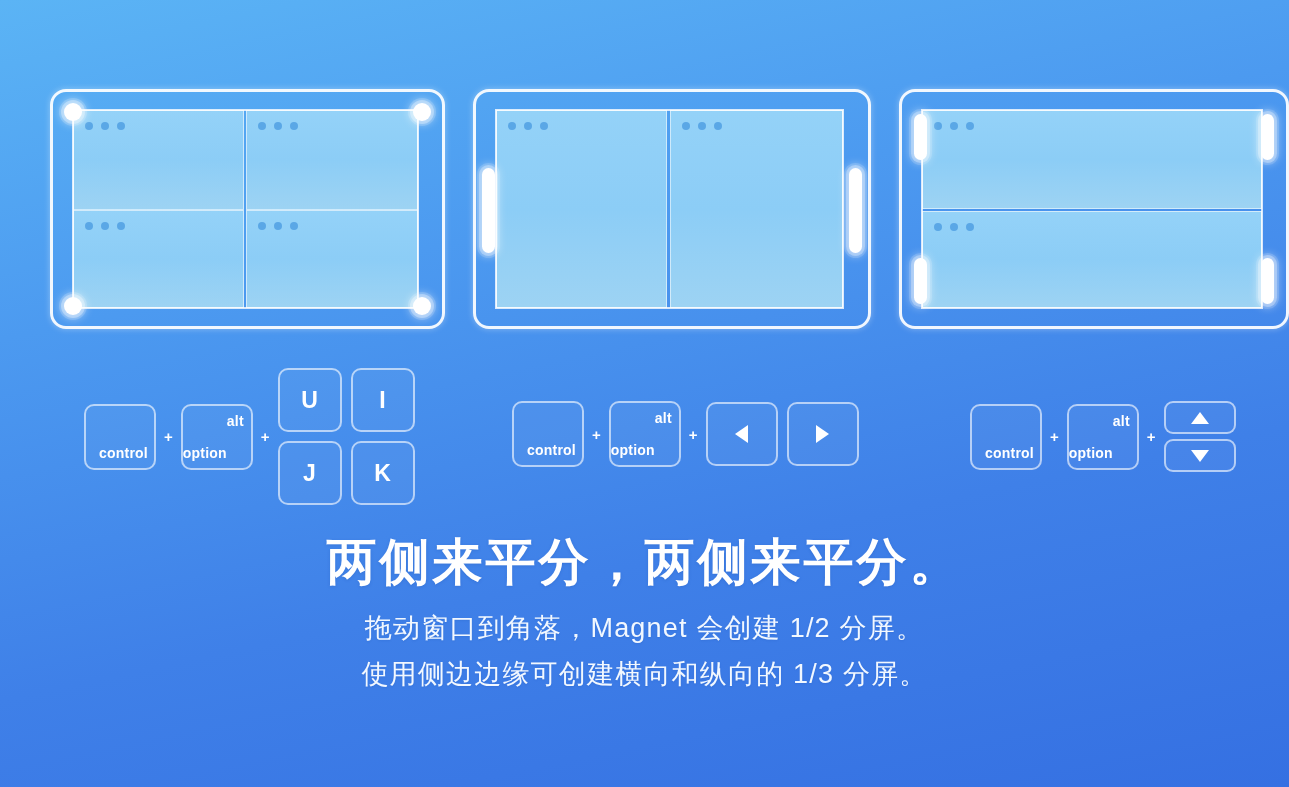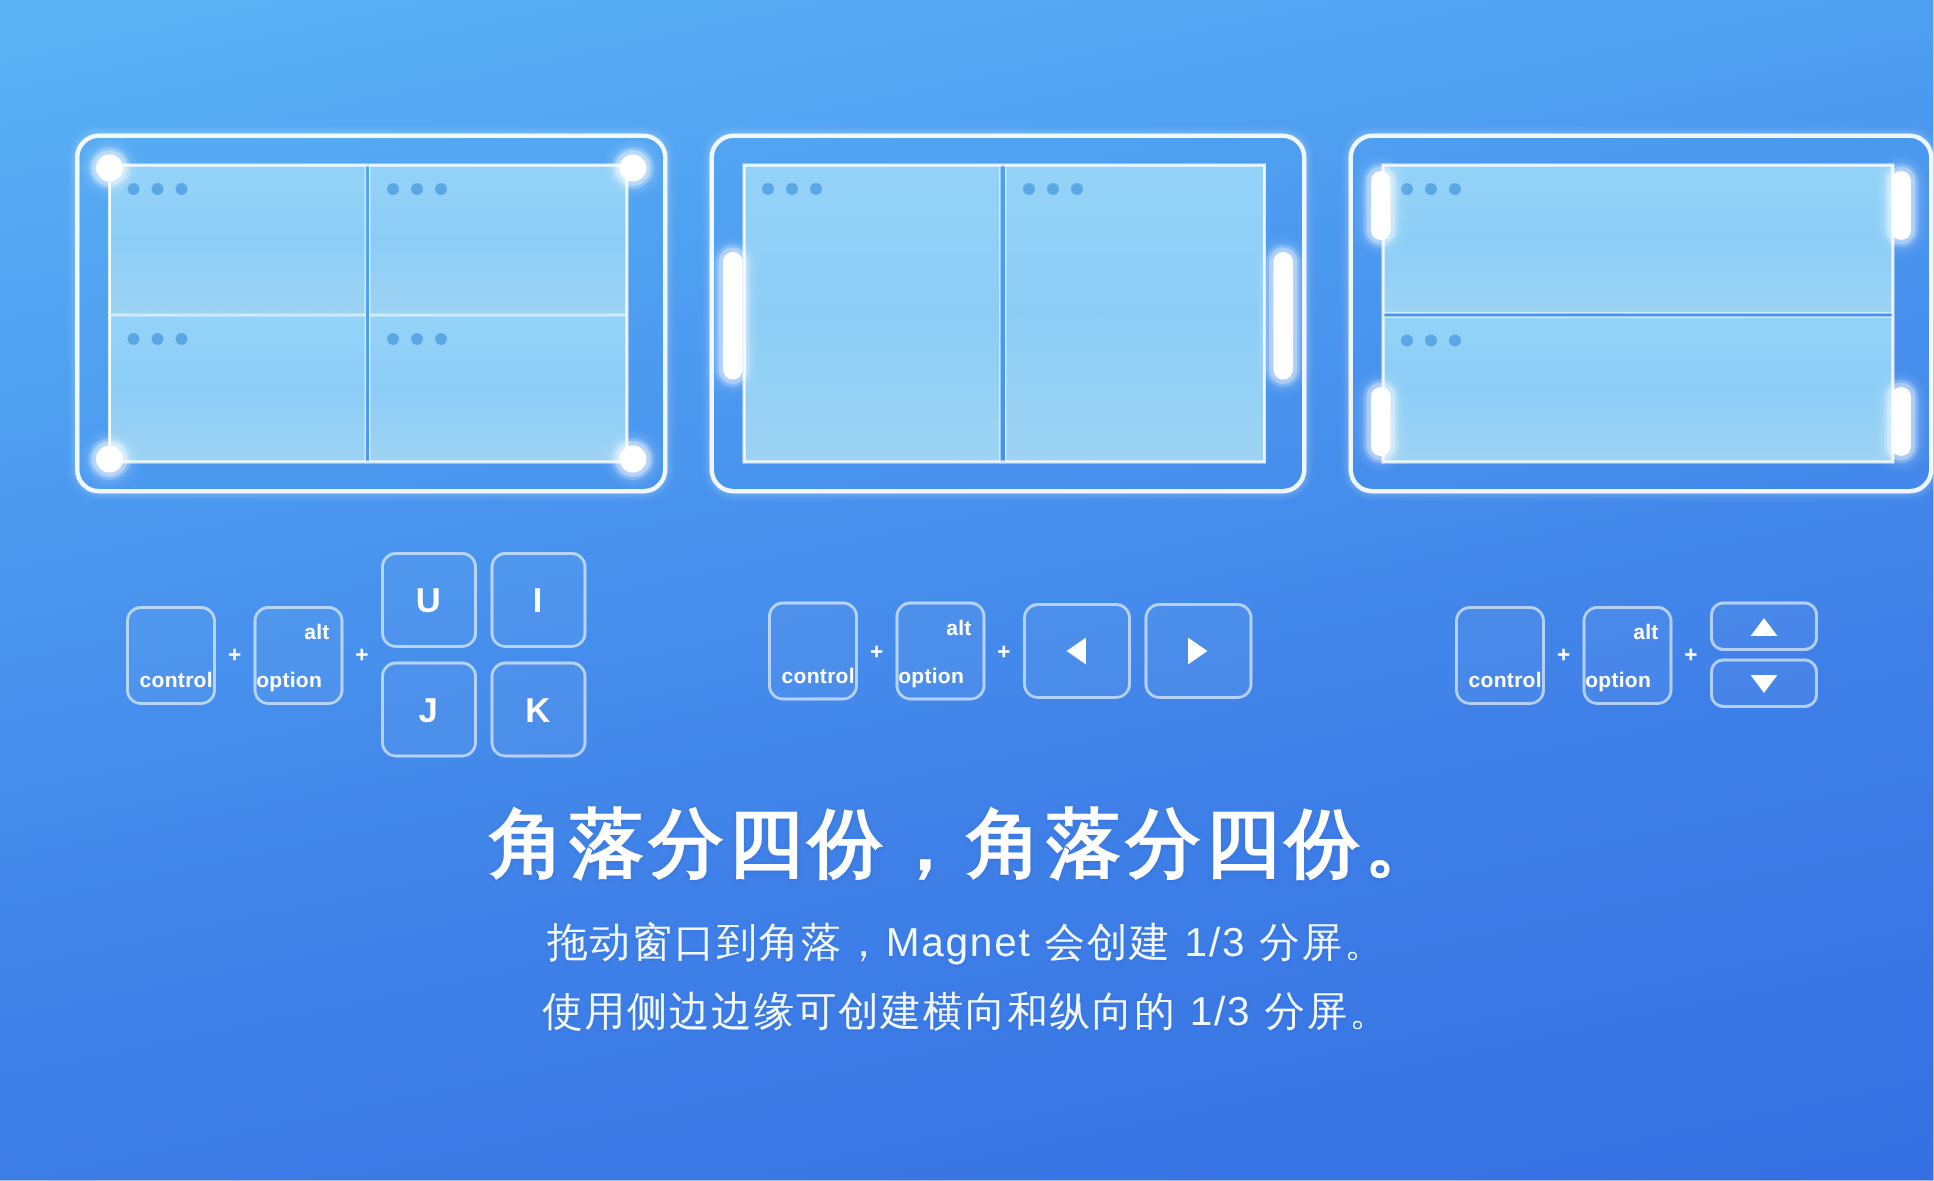--- a/index.html
+++ b/index.html
@@ -121,21 +121,21 @@
     border: 2px solid rgba(255,255,255,0.60);
     border-radius: 10px;
     background: rgba(255,255,255,0.045);
     color: #ffffff;
     position: relative;
     font-size: 14px;
     font-weight: bold;
     letter-spacing: 0.2px;
   }
   .key.mod {
-    width: 60px;
+    width: 72px;
     height: 66px;
   }
   .key.mod .lbl-bottom {
     position: absolute;
     left: 0;
     right: 22px;
     bottom: 7px;
   }
   .key.mod .lbl-bottom.left {
     left: 7px;
@@ -363,18 +363,18 @@
         </div>
         <div class="key arrow">
           <span class="tri down"></span>
         </div>
       </div>
     </div>
 
   </div>
 
   <div class="caption">
-    <div class="headline">角落分四份，角落分四份。</div>
-    <div class="subline">拖动窗口到角落，Magnet 会创建 1/3 分屏。</div>
+    <div class="headline">两侧来平分，两侧来平分。</div>
+    <div class="subline">拖动窗口到角落，Magnet 会创建 1/2 分屏。</div>
     <div class="subline" style="margin-top:0;">使用侧边边缘可创建横向和纵向的 1/3 分屏。</div>
   </div>
 
 </div>
 
 </body></html>

